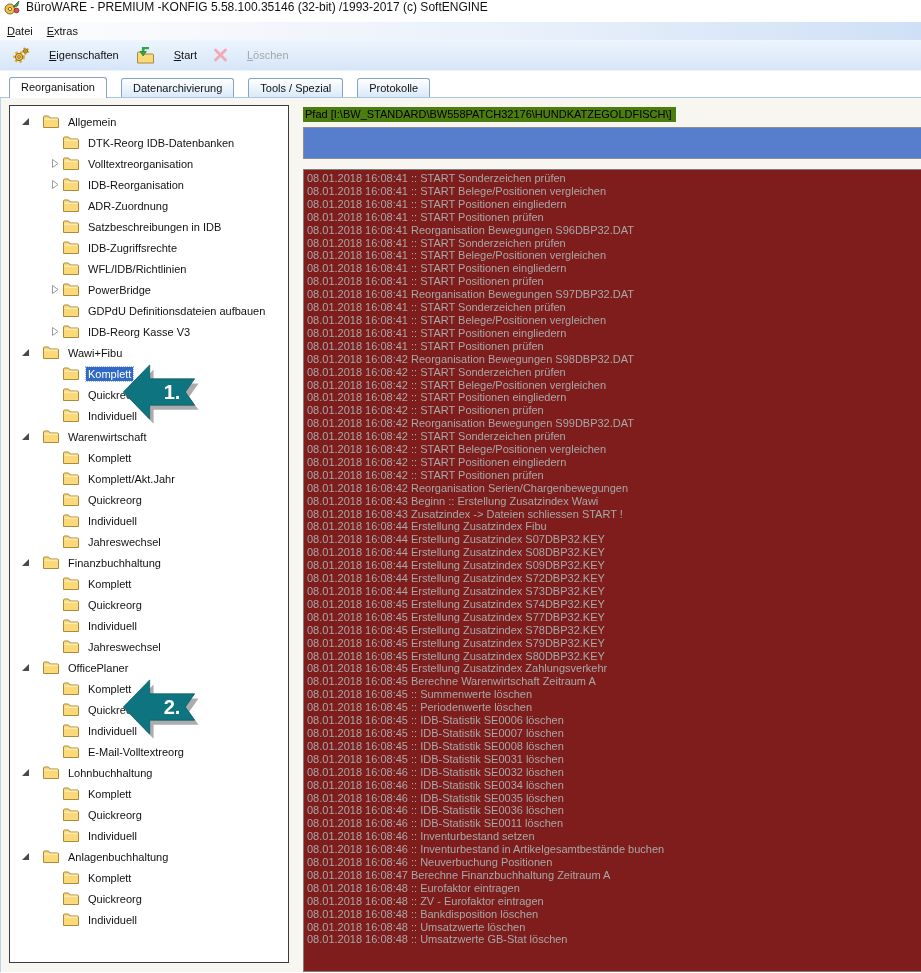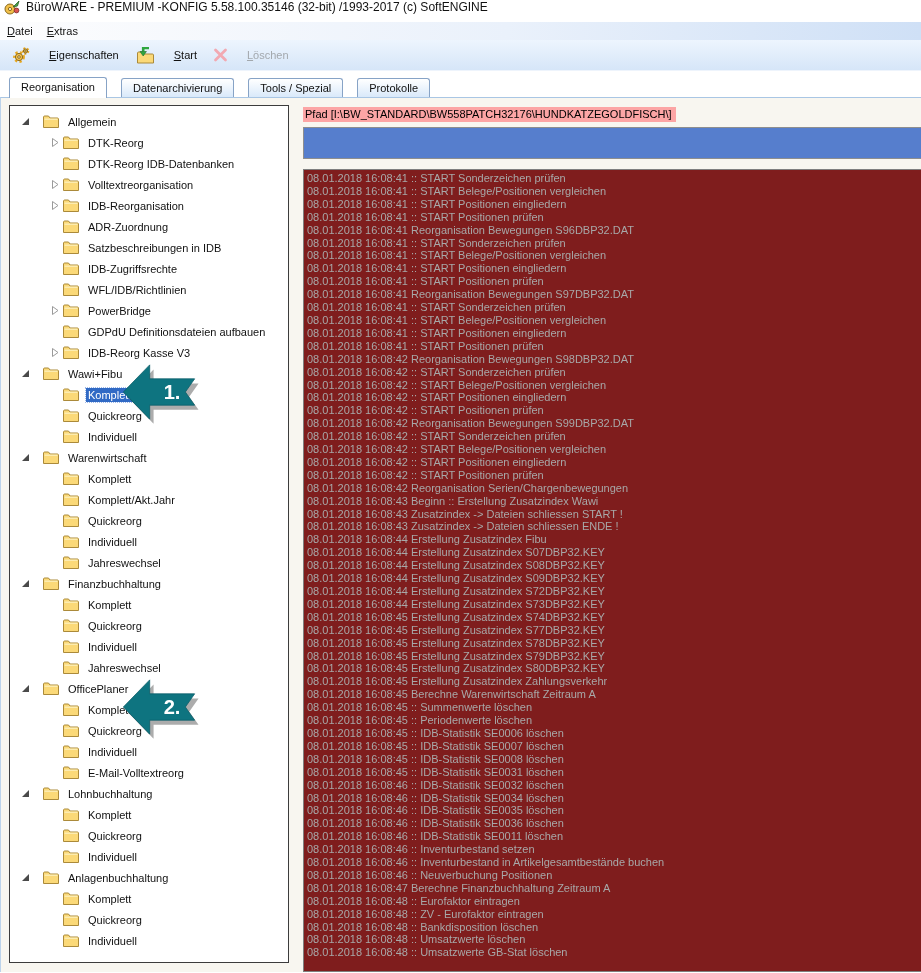--- a/index.html
+++ b/index.html
@@ -37,21 +37,21 @@
   .trow.l0{padding-left:10px}
   .trow.l1{padding-left:40px}
   .exp{width:11px;height:11px;margin-right:12px;flex:none;display:flex;align-items:center;justify-content:center}
   .trow.l1 .exp{margin-right:2px}
   .fold{width:16px;height:13px;margin-right:7px;flex:none;display:flex;align-items:center}
   .lbl{padding:1px 2px}
   .trow.sel .lbl{background:#316ac5;color:#fff;outline:1px dotted #9cb8e8}
   
   .rightpane{position:absolute;left:300px;top:0;right:0;bottom:0}
   .pathbar{position:absolute;top:6px;left:2px}
-  .pathtext{display:inline-block;background:#fca5a5;color:#000;font-size:11px;padding:1px 4px 2px 2px}
+  .pathtext{display:inline-block;background:#4d7c0f;color:#000;font-size:11px;padding:1px 4px 2px 2px}
   .progress{position:absolute;top:29px;left:2px;right:0;height:32px;background:#567ecd;
             border:1px solid #8e8e8e;border-right:none;box-sizing:border-box}
   .logbox{position:absolute;top:71px;left:2px;right:0;bottom:0;background:#7f1d1d;
           border:1px solid #7f7f7f;border-right:none;box-sizing:border-box;
           overflow:hidden;padding:2px 0 0 3px}
   .logline{font-size:11px;line-height:12.9px;color:#a8a8a8;white-space:nowrap}
   
   .callout{position:absolute;width:72px;height:62px;pointer-events:none}
   #callout-0{left:122px;top:263px}
   #callout-1{left:122px;top:578px}
@@ -133,34 +133,20 @@
         </span>
         <span class="fold">
           <svg width="16" height="13" viewBox="0 0 16 13">
             <path d="M0.5 12.5 V2 C0.5 1.5 1 1 1.5 1 H5.5 L7 3 H14.5 C15 3 15.5 3.5 15.5 4 V12.5 Z" fill="#fbd978" stroke="#ab8a3a"></path>
             <path d="M1.5 4.2 H14.5" stroke="#fdf0bf" stroke-width="1.2"></path>
           </svg>
         </span>
         <span class="lbl">Allgemein</span>
       </div>
       <div class="trow l1">
-        <span class="exp">
-          <svg width="9" height="9" viewBox="0 0 9 9">
-            <path d="M1.5 0.5 L7 4.5 L1.5 8.5 Z" fill="#fff" stroke="#9a9a9a"></path>
-          </svg>
-        </span>
-        <span class="fold">
-          <svg width="16" height="13" viewBox="0 0 16 13">
-            <path d="M0.5 12.5 V2 C0.5 1.5 1 1 1.5 1 H5.5 L7 3 H14.5 C15 3 15.5 3.5 15.5 4 V12.5 Z" fill="#fbd978" stroke="#ab8a3a"></path>
-            <path d="M1.5 4.2 H14.5" stroke="#fdf0bf" stroke-width="1.2"></path>
-          </svg>
-        </span>
-        <span class="lbl">DTK-Reorg</span>
-      </div>
-      <div class="trow l1">
         <span class="exp"></span>
         <span class="fold">
           <svg width="16" height="13" viewBox="0 0 16 13">
             <path d="M0.5 12.5 V2 C0.5 1.5 1 1 1.5 1 H5.5 L7 3 H14.5 C15 3 15.5 3.5 15.5 4 V12.5 Z" fill="#fbd978" stroke="#ab8a3a"></path>
             <path d="M1.5 4.2 H14.5" stroke="#fdf0bf" stroke-width="1.2"></path>
           </svg>
         </span>
         <span class="lbl">DTK-Reorg IDB-Datenbanken</span>
       </div>
       <div class="trow l1">
@@ -601,21 +587,20 @@
         <div class="logline">08.01.2018 16:08:42 :: START Positionen eingliedern</div>
         <div class="logline">08.01.2018 16:08:42 :: START Positionen prüfen</div>
         <div class="logline">08.01.2018 16:08:42 Reorganisation Bewegungen S99DBP32.DAT</div>
         <div class="logline">08.01.2018 16:08:42 :: START Sonderzeichen prüfen</div>
         <div class="logline">08.01.2018 16:08:42 :: START Belege/Positionen vergleichen</div>
         <div class="logline">08.01.2018 16:08:42 :: START Positionen eingliedern</div>
         <div class="logline">08.01.2018 16:08:42 :: START Positionen prüfen</div>
         <div class="logline">08.01.2018 16:08:42 Reorganisation Serien/Chargenbewegungen</div>
         <div class="logline">08.01.2018 16:08:43 Beginn :: Erstellung Zusatzindex Wawi</div>
         <div class="logline">08.01.2018 16:08:43 Zusatzindex -&gt; Dateien schliessen START !</div>
-        <div class="logline">08.01.2018 16:08:43 Zusatzindex -&gt; Dateien schliessen ENDE !</div>
         <div class="logline">08.01.2018 16:08:44 Erstellung Zusatzindex Fibu</div>
         <div class="logline">08.01.2018 16:08:44 Erstellung Zusatzindex S07DBP32.KEY</div>
         <div class="logline">08.01.2018 16:08:44 Erstellung Zusatzindex S08DBP32.KEY</div>
         <div class="logline">08.01.2018 16:08:44 Erstellung Zusatzindex S09DBP32.KEY</div>
         <div class="logline">08.01.2018 16:08:44 Erstellung Zusatzindex S72DBP32.KEY</div>
         <div class="logline">08.01.2018 16:08:44 Erstellung Zusatzindex S73DBP32.KEY</div>
         <div class="logline">08.01.2018 16:08:45 Erstellung Zusatzindex S74DBP32.KEY</div>
         <div class="logline">08.01.2018 16:08:45 Erstellung Zusatzindex S77DBP32.KEY</div>
         <div class="logline">08.01.2018 16:08:45 Erstellung Zusatzindex S78DBP32.KEY</div>
         <div class="logline">08.01.2018 16:08:45 Erstellung Zusatzindex S79DBP32.KEY</div>

